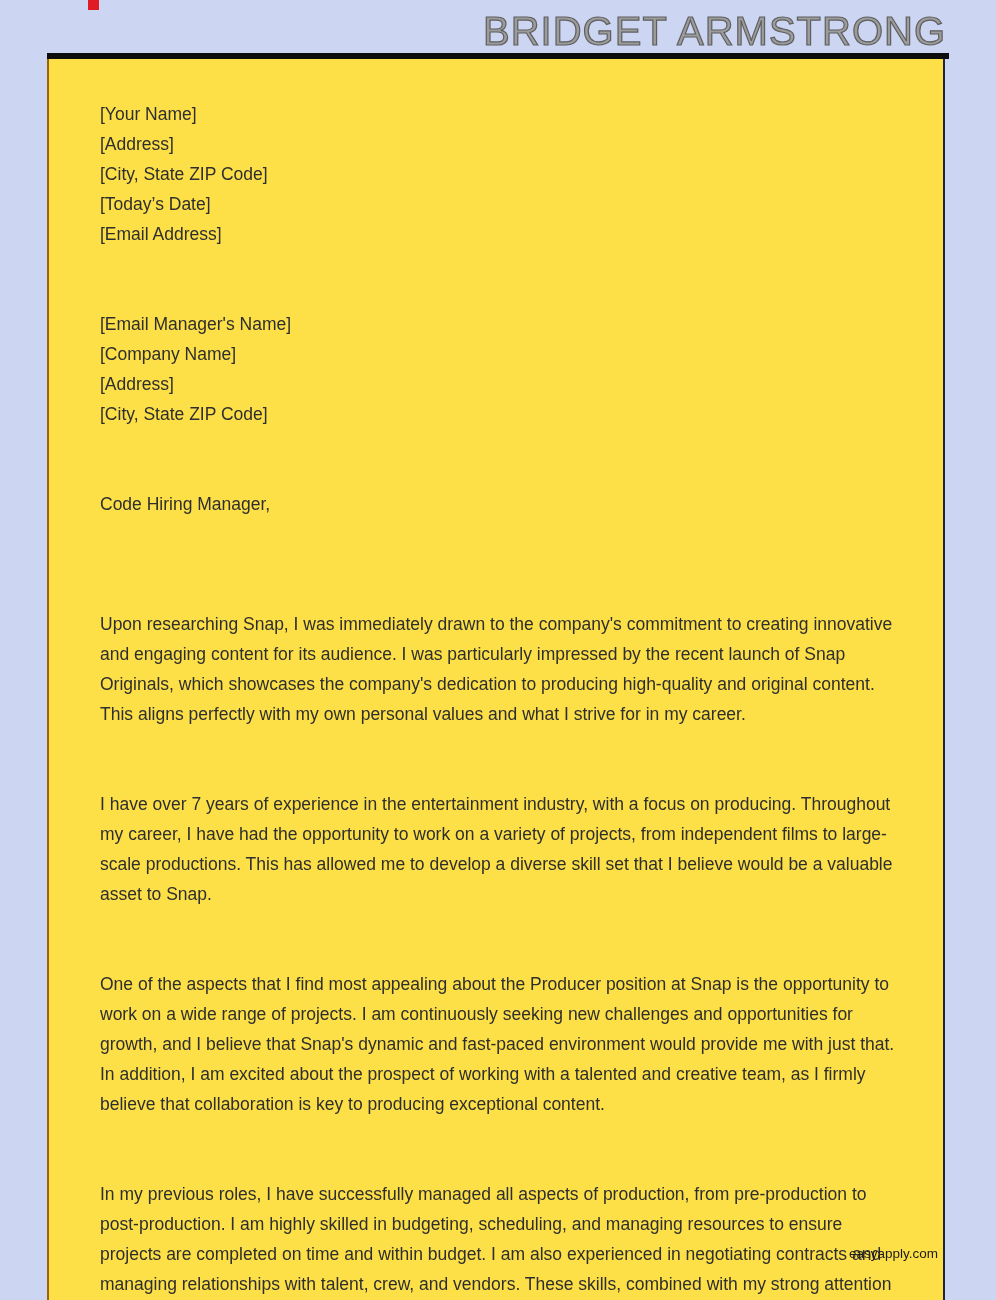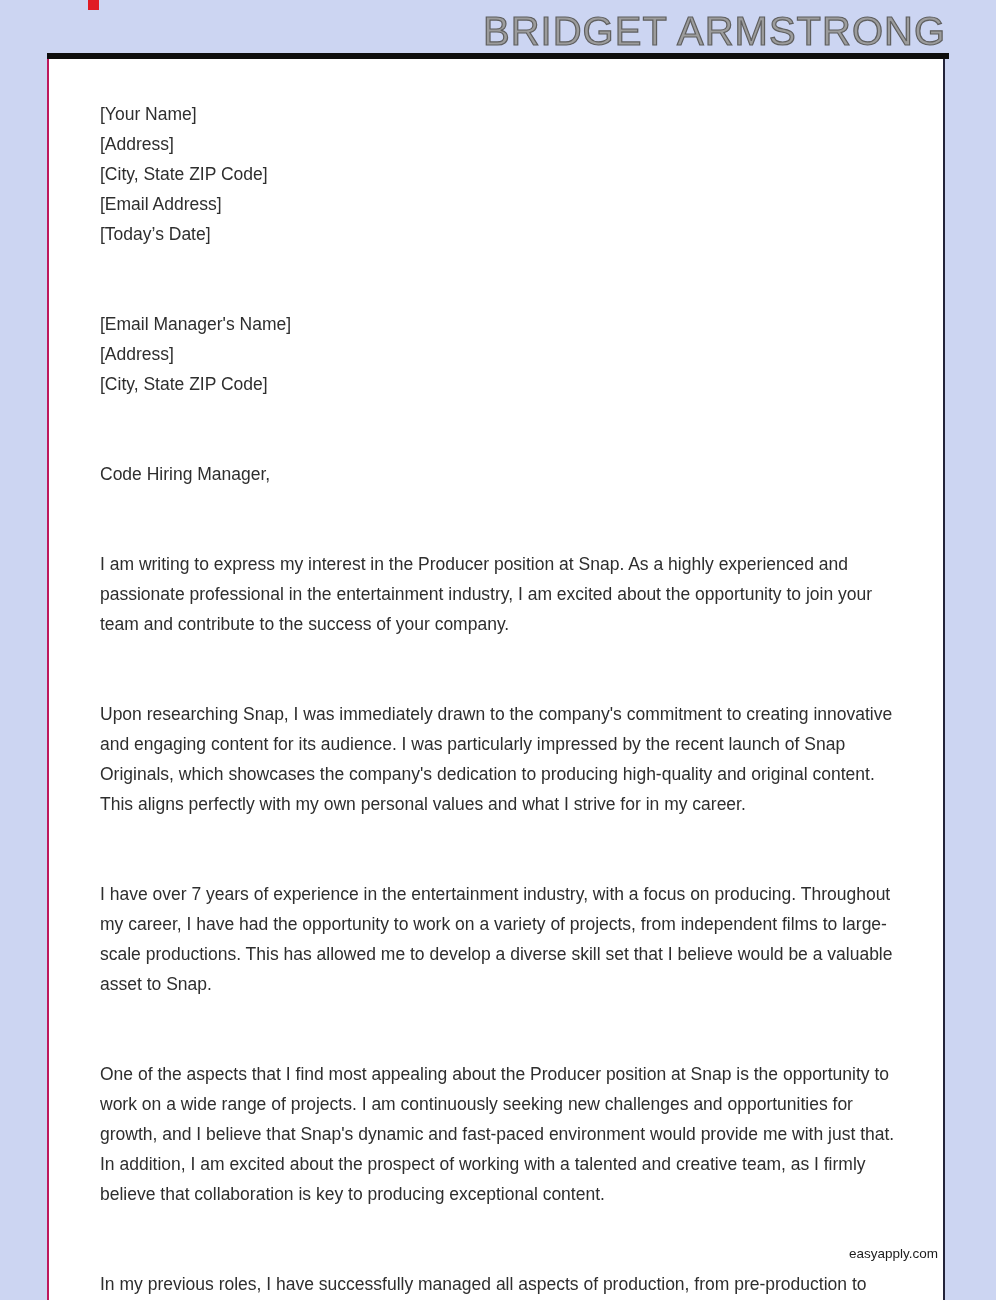--- a/index.html
+++ b/index.html
@@ -44,22 +44,22 @@
     width: 902px;
     height: 6px;
     background: #0d0d0d;
   }
   .page {
     position: absolute;
     left: 47px;
     top: 59px;
     width: 898px;
     height: 1241px;
-    background: #ffffff;
-    border-left: 2px solid #be185d;
+    background: #fde047;
+    border-left: 2px solid #a16207;
     border-right: 2px solid #23233a;
     box-sizing: border-box;
     overflow: hidden;
   }
   .letter-body {
     padding: 40px 46px 0 51px;
     font-size: 17.5px;
     line-height: 30px;
     color: #2e2e2e;
   }
@@ -95,39 +95,39 @@
 
   <div class="header-rule"></div>
 
   <div class="page">
     <div class="letter-body">
 
       <div class="block">
         <div class="addr-line">[Your Name]</div>
         <div class="addr-line">[Address]</div>
         <div class="addr-line">[City, State ZIP Code]</div>
+        <div class="addr-line">[Today’s Date]</div>
         <div class="addr-line">[Email Address]</div>
-        <div class="addr-line">[Today’s Date]</div>
       </div>
 
       <div class="spacer-line"></div>
 
       <div class="block">
         <div class="addr-line">[Email Manager's Name]</div>
+        <div class="addr-line">[Company Name]</div>
         <div class="addr-line">[Address]</div>
         <div class="addr-line">[City, State ZIP Code]</div>
       </div>
 
       <div class="spacer-line"></div>
 
       <div class="block">Code Hiring Manager,</div>
 
       <div class="spacer-line"></div>
 
-      <p class="para">I am writing to express my interest in the Producer position at Snap. As a highly experienced and passionate professional in the entertainment industry, I am excited about the opportunity to join your team and contribute to the success of your company.</p>
       <div class="spacer-line"></div>
 
       <p class="para">Upon researching Snap, I was immediately drawn to the company's commitment to creating innovative and engaging content for its audience. I was particularly impressed by the recent launch of Snap Originals, which showcases the company's dedication to producing high-quality and original content. This aligns perfectly with my own personal values and what I strive for in my career.</p>
       <div class="spacer-line"></div>
 
       <p class="para">I have over 7 years of experience in the entertainment industry, with a focus on producing. Throughout my career, I have had the opportunity to work on a variety of projects, from independent films to large-scale productions. This has allowed me to develop a diverse skill set that I believe would be a valuable asset to Snap.</p>
       <div class="spacer-line"></div>
 
       <p class="para">One of the aspects that I find most appealing about the Producer position at Snap is the opportunity to work on a wide range of projects. I am continuously seeking new challenges and opportunities for growth, and I believe that Snap's dynamic and fast-paced environment would provide me with just that. In addition, I am excited about the prospect of working with a talented and creative team, as I firmly believe that collaboration is key to producing exceptional content.</p>
       <div class="spacer-line"></div>

